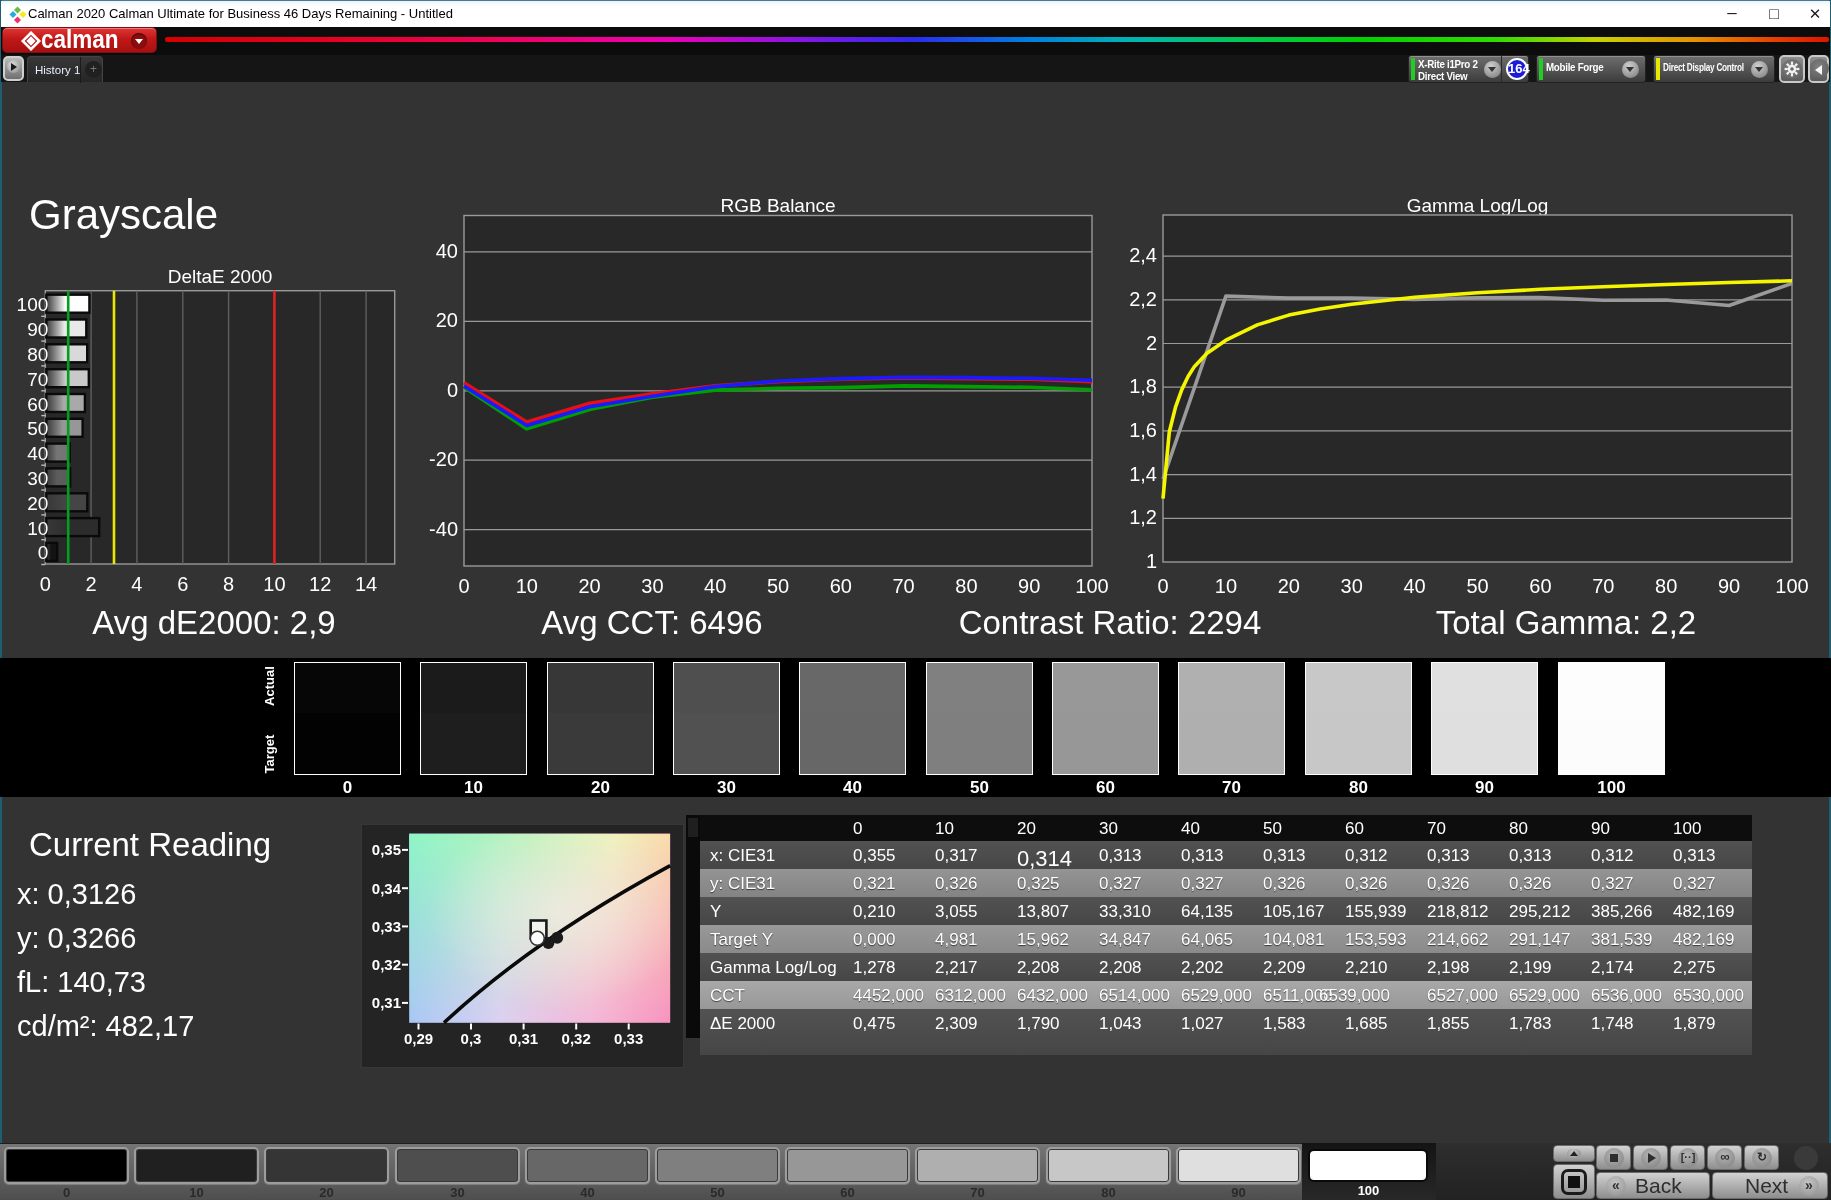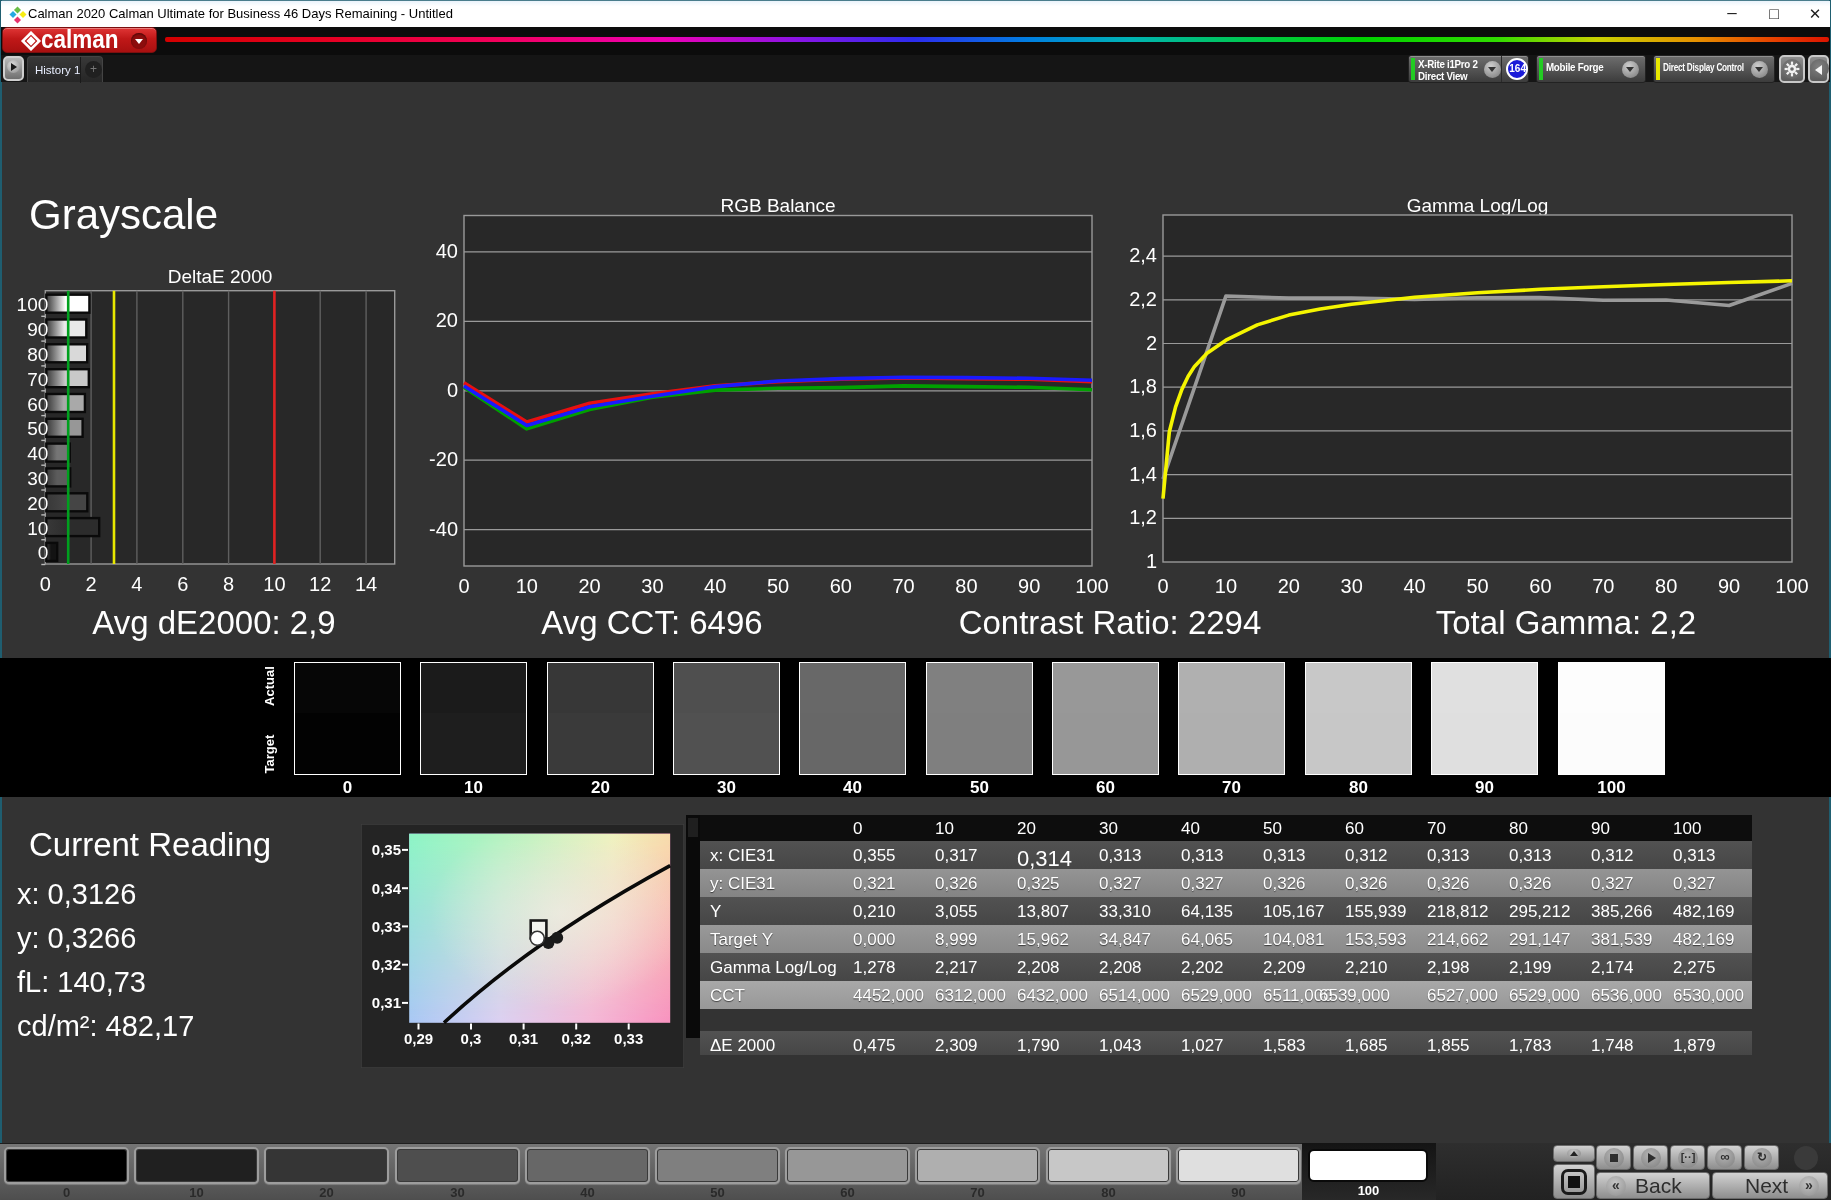--- a/index.html
+++ b/index.html
@@ -53,21 +53,21 @@
 
 <div class="ab" style="left:1408px;top:55px;width:121px;height:28px;border-radius:3px;background:linear-gradient(#6e6e6e,#3c3c3c);border:1px solid #222;box-shadow:inset 0 1px 0 rgba(255,255,255,.25)">
     <div class="ab" style="left:2px;top:2px;width:4px;height:22px;background:#22cc22"></div>
     <div class="ab" style="left:9px;top:2px;font-size:10.5px;font-weight:bold;color:#fff;white-space:nowrap;letter-spacing:-0.3px;transform:scaleX(0.93);transform-origin:0 50%">X-Rite i1Pro 2</div>
     <div class="ab" style="left:9px;top:14px;font-size:10.5px;font-weight:bold;color:#fff;white-space:nowrap;letter-spacing:-0.3px;transform:scaleX(0.93);transform-origin:0 50%">Direct View</div>
     <div class="ab" style="left:75px;top:5px;width:17px;height:17px;border-radius:50%;background:radial-gradient(circle at 40% 30%,#cfcfcf,#777)">
       <div class="ab" style="left:4px;top:6px;width:0;height:0;border-left:4.5px solid transparent;border-right:4.5px solid transparent;border-top:5.5px solid #333"></div>
     </div>
   </div>
 <div class="ab" style="left:1501px;top:56px;width:1px;height:26px;background:#2a2a2a"></div>
-<div class="ab" style="left:1506px;top:58px;width:22px;height:22px;border-radius:50%;background:#1b1bd8;border:2px solid #fff;color:#fff;font-size:10px;font-weight:bold;text-align:right;line-height:18px">164</div>
+<div class="ab" style="left:1506px;top:58px;width:22px;height:22px;border-radius:50%;background:#1b1bd8;border:2px solid #fff;color:#fff;font-size:13px;font-weight:bold;text-align:right;line-height:18px">164</div>
 <div class="ab" style="left:1536px;top:55px;width:110px;height:28px;border-radius:3px;background:linear-gradient(#6e6e6e,#3c3c3c);border:1px solid #222;box-shadow:inset 0 1px 0 rgba(255,255,255,.25)">
     <div class="ab" style="left:2px;top:2px;width:4px;height:22px;background:#22cc22"></div>
     <div class="ab" style="left:9px;top:5px;font-size:10.5px;font-weight:bold;color:#fff;white-space:nowrap;letter-spacing:-0.3px;transform:scaleX(0.93);transform-origin:0 50%">Mobile Forge</div>
     <div class="ab" style="left:85px;top:5px;width:17px;height:17px;border-radius:50%;background:radial-gradient(circle at 40% 30%,#cfcfcf,#777)">
       <div class="ab" style="left:4px;top:6px;width:0;height:0;border-left:4.5px solid transparent;border-right:4.5px solid transparent;border-top:5.5px solid #333"></div>
     </div>
   </div>
 <div class="ab" style="left:1653px;top:55px;width:122px;height:28px;border-radius:3px;background:linear-gradient(#6e6e6e,#3c3c3c);border:1px solid #222;box-shadow:inset 0 1px 0 rgba(255,255,255,.25)">
     <div class="ab" style="left:2px;top:2px;width:4px;height:22px;background:#e8e800"></div>
     <div class="ab" style="left:9px;top:5px;font-size:10.5px;font-weight:bold;color:#fff;white-space:nowrap;letter-spacing:-0.3px;transform:scaleX(0.78);transform-origin:0 50%">Direct Display Control</div>
@@ -414,21 +414,21 @@
     <div class="ab" style="left:563px;top:5px;font-size:17px;color:#fff">105,167</div>
     <div class="ab" style="left:645px;top:5px;font-size:17px;color:#fff">155,939</div>
     <div class="ab" style="left:727px;top:5px;font-size:17px;color:#fff">218,812</div>
     <div class="ab" style="left:809px;top:5px;font-size:17px;color:#fff">295,212</div>
     <div class="ab" style="left:891px;top:5px;font-size:17px;color:#fff">385,266</div>
     <div class="ab" style="left:973px;top:5px;font-size:17px;color:#fff">482,169</div>
   </div>
 <div class="ab" style="left:700px;top:925px;width:1052px;height:28px;background:linear-gradient(#999999,#8a8a8a)">
     <div class="ab" style="left:10px;top:5px;font-size:17px;color:#fff;text-shadow:0 1px 1px rgba(0,0,0,.6)">Target Y</div>
     <div class="ab" style="left:153px;top:5px;font-size:17px;color:#fff;text-shadow:0 1px 1px rgba(0,0,0,.6)">0,000</div>
-    <div class="ab" style="left:235px;top:5px;font-size:17px;color:#fff;text-shadow:0 1px 1px rgba(0,0,0,.6)">8,999</div>
+    <div class="ab" style="left:235px;top:5px;font-size:17px;color:#fff;text-shadow:0 1px 1px rgba(0,0,0,.6)">4,981</div>
     <div class="ab" style="left:317px;top:5px;font-size:17px;color:#fff;text-shadow:0 1px 1px rgba(0,0,0,.6)">15,962</div>
     <div class="ab" style="left:399px;top:5px;font-size:17px;color:#fff;text-shadow:0 1px 1px rgba(0,0,0,.6)">34,847</div>
     <div class="ab" style="left:481px;top:5px;font-size:17px;color:#fff;text-shadow:0 1px 1px rgba(0,0,0,.6)">64,065</div>
     <div class="ab" style="left:563px;top:5px;font-size:17px;color:#fff;text-shadow:0 1px 1px rgba(0,0,0,.6)">104,081</div>
     <div class="ab" style="left:645px;top:5px;font-size:17px;color:#fff;text-shadow:0 1px 1px rgba(0,0,0,.6)">153,593</div>
     <div class="ab" style="left:727px;top:5px;font-size:17px;color:#fff;text-shadow:0 1px 1px rgba(0,0,0,.6)">214,662</div>
     <div class="ab" style="left:809px;top:5px;font-size:17px;color:#fff;text-shadow:0 1px 1px rgba(0,0,0,.6)">291,147</div>
     <div class="ab" style="left:891px;top:5px;font-size:17px;color:#fff;text-shadow:0 1px 1px rgba(0,0,0,.6)">381,539</div>
     <div class="ab" style="left:973px;top:5px;font-size:17px;color:#fff;text-shadow:0 1px 1px rgba(0,0,0,.6)">482,169</div>
   </div>
@@ -453,21 +453,21 @@
     <div class="ab" style="left:317px;top:5px;font-size:17px;color:#fff;text-shadow:0 1px 1px rgba(0,0,0,.6)">6432,000</div>
     <div class="ab" style="left:399px;top:5px;font-size:17px;color:#fff;text-shadow:0 1px 1px rgba(0,0,0,.6)">6514,000</div>
     <div class="ab" style="left:481px;top:5px;font-size:17px;color:#fff;text-shadow:0 1px 1px rgba(0,0,0,.6)">6529,000</div>
     <div class="ab" style="left:563px;top:5px;font-size:17px;color:#fff;text-shadow:0 1px 1px rgba(0,0,0,.6)">6511,000</div>
     <div class="ab" style="left:619px;top:5px;font-size:17px;color:#fff;text-shadow:0 1px 1px rgba(0,0,0,.6)">6539,000</div>
     <div class="ab" style="left:727px;top:5px;font-size:17px;color:#fff;text-shadow:0 1px 1px rgba(0,0,0,.6)">6527,000</div>
     <div class="ab" style="left:809px;top:5px;font-size:17px;color:#fff;text-shadow:0 1px 1px rgba(0,0,0,.6)">6529,000</div>
     <div class="ab" style="left:891px;top:5px;font-size:17px;color:#fff;text-shadow:0 1px 1px rgba(0,0,0,.6)">6536,000</div>
     <div class="ab" style="left:973px;top:5px;font-size:17px;color:#fff;text-shadow:0 1px 1px rgba(0,0,0,.6)">6530,000</div>
   </div>
-<div class="ab" style="left:700px;top:1031px;width:1052px;height:24px;background:linear-gradient(#525252,#464646)">
+<div class="ab" style="left:700px;top:1009px;width:1052px;height:46px;background:linear-gradient(#525252,#464646)">
     <div class="ab" style="left:10px;top:5px;font-size:17px;color:#fff">ΔE 2000</div>
     <div class="ab" style="left:153px;top:5px;font-size:17px;color:#fff">0,475</div>
     <div class="ab" style="left:235px;top:5px;font-size:17px;color:#fff">2,309</div>
     <div class="ab" style="left:317px;top:5px;font-size:17px;color:#fff">1,790</div>
     <div class="ab" style="left:399px;top:5px;font-size:17px;color:#fff">1,043</div>
     <div class="ab" style="left:481px;top:5px;font-size:17px;color:#fff">1,027</div>
     <div class="ab" style="left:563px;top:5px;font-size:17px;color:#fff">1,583</div>
     <div class="ab" style="left:645px;top:5px;font-size:17px;color:#fff">1,685</div>
     <div class="ab" style="left:727px;top:5px;font-size:17px;color:#fff">1,855</div>
     <div class="ab" style="left:809px;top:5px;font-size:17px;color:#fff">1,783</div>

